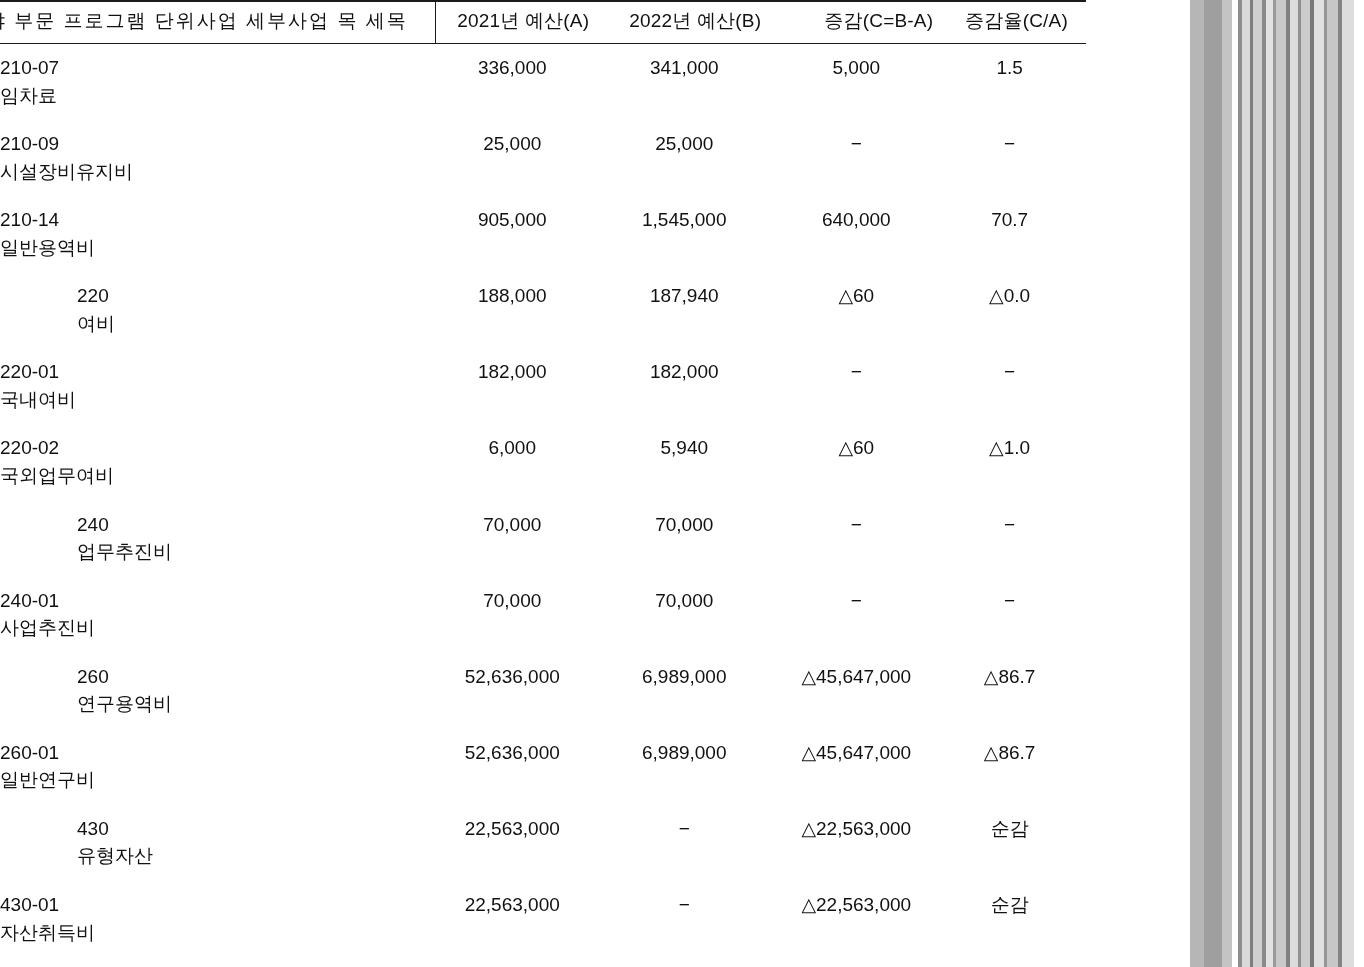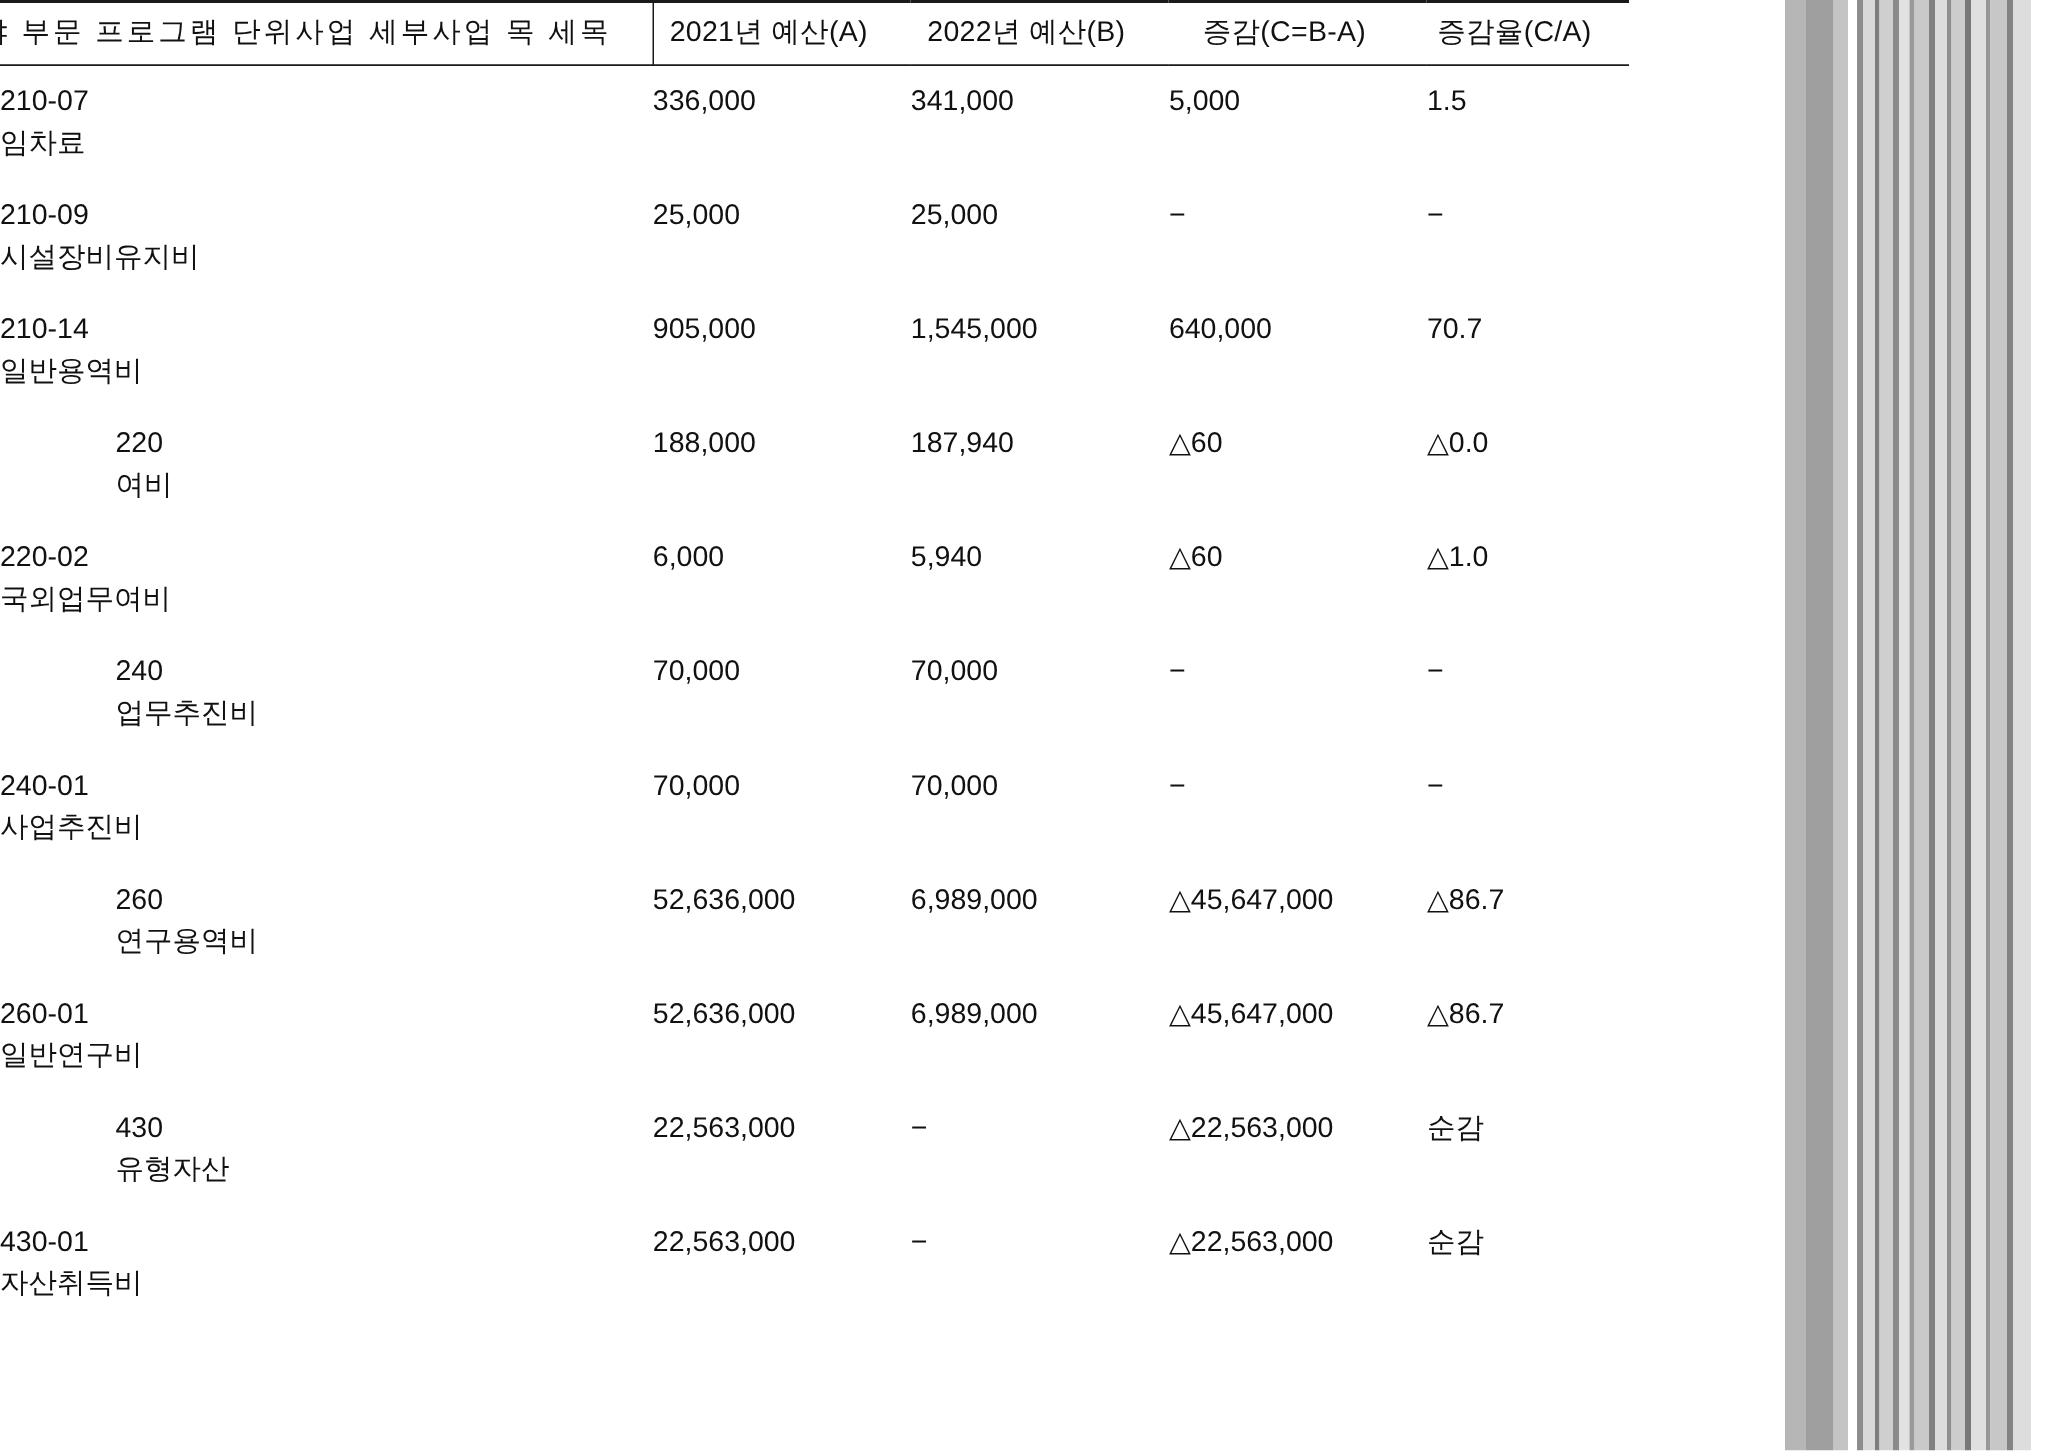--- a/index.html
+++ b/index.html
@@ -49,41 +49,42 @@
     border-bottom: 1px solid #1a1a1a;
     letter-spacing: 0.2px;
   }
   thead th.head-label {
     text-align: left;
     padding-left: 0;
     padding-top: 6px;
     border-right: 1px solid #1a1a1a;
   }
   thead th.head-num {
+    text-align: right;
     padding-right: 18px;
     padding-top: 6px;
   }
   .head-label-inner {
     display: block;
     letter-spacing: 2px;
     white-space: nowrap;
     margin-left: -14px;
   }
 
   tbody td {
     font-size: 19px;
     color: #111;
     vertical-align: top;
     padding: 10px 0 11px 0;
   }
   tbody tr td.cell-label {
     text-align: left;
   }
   tbody tr td.cell-num {
-    text-align: left;
+    text-align: center;
     padding-right: 18px;
     white-space: nowrap;
   }
   .code-line, .name-line {
     display: block;
     line-height: 1.45;
     white-space: nowrap;
   }
   .lvl-3 { padding-left: 77px; }
   .lvl-4 { }
@@ -202,20 +203,38 @@
               <span class="num-val">187,940</span>
             </td>
           <td class="cell-num">
               <span class="num-val">△60</span>
             </td>
           <td class="cell-num">
               <span class="num-val">△0.0</span>
             </td>
         </tr>
 
+        <tr>
+          <td class="cell-label lvl-4">
+            <span class="code-line">220-01</span>
+            <span class="name-line">국내여비</span>
+          </td>
+          <td class="cell-num">
+              <span class="num-val">182,000</span>
+            </td>
+          <td class="cell-num">
+              <span class="num-val">182,000</span>
+            </td>
+          <td class="cell-num">
+              <span class="num-val">−</span>
+            </td>
+          <td class="cell-num">
+              <span class="num-val">−</span>
+            </td>
+        </tr>
 
         <tr>
           <td class="cell-label lvl-4">
             <span class="code-line">220-02</span>
             <span class="name-line">국외업무여비</span>
           </td>
           <td class="cell-num">
               <span class="num-val">6,000</span>
             </td>
           <td class="cell-num">

